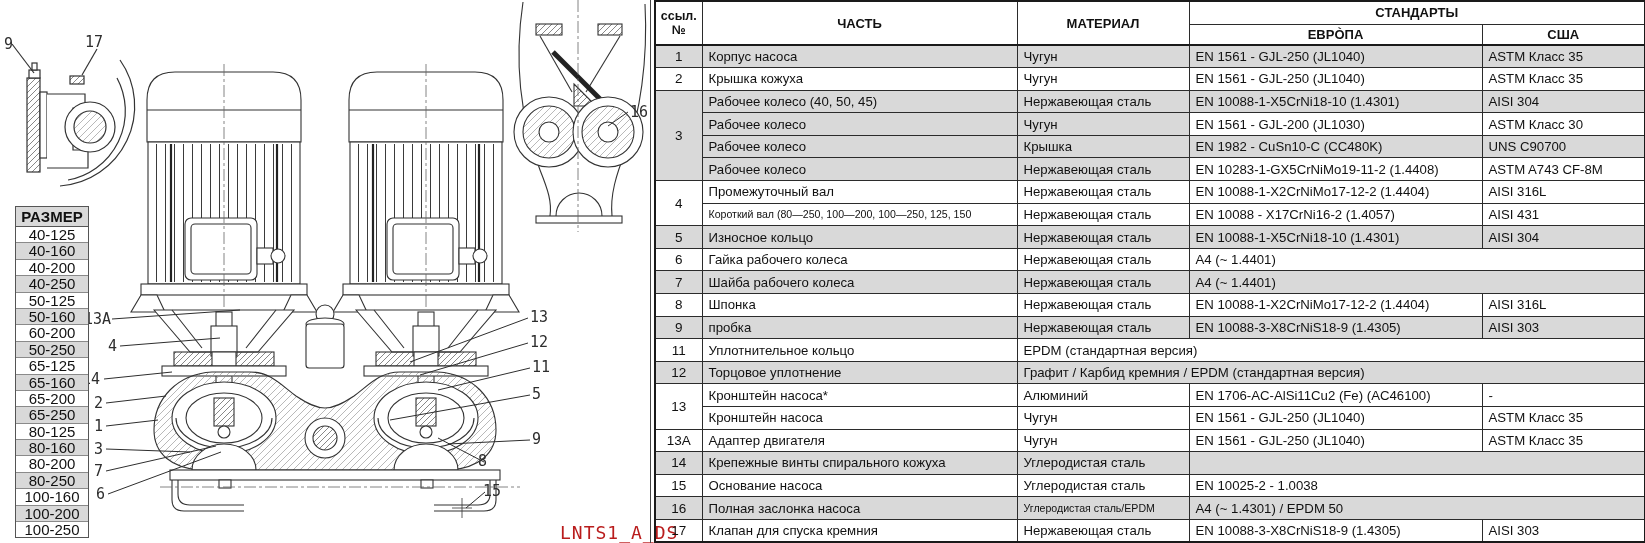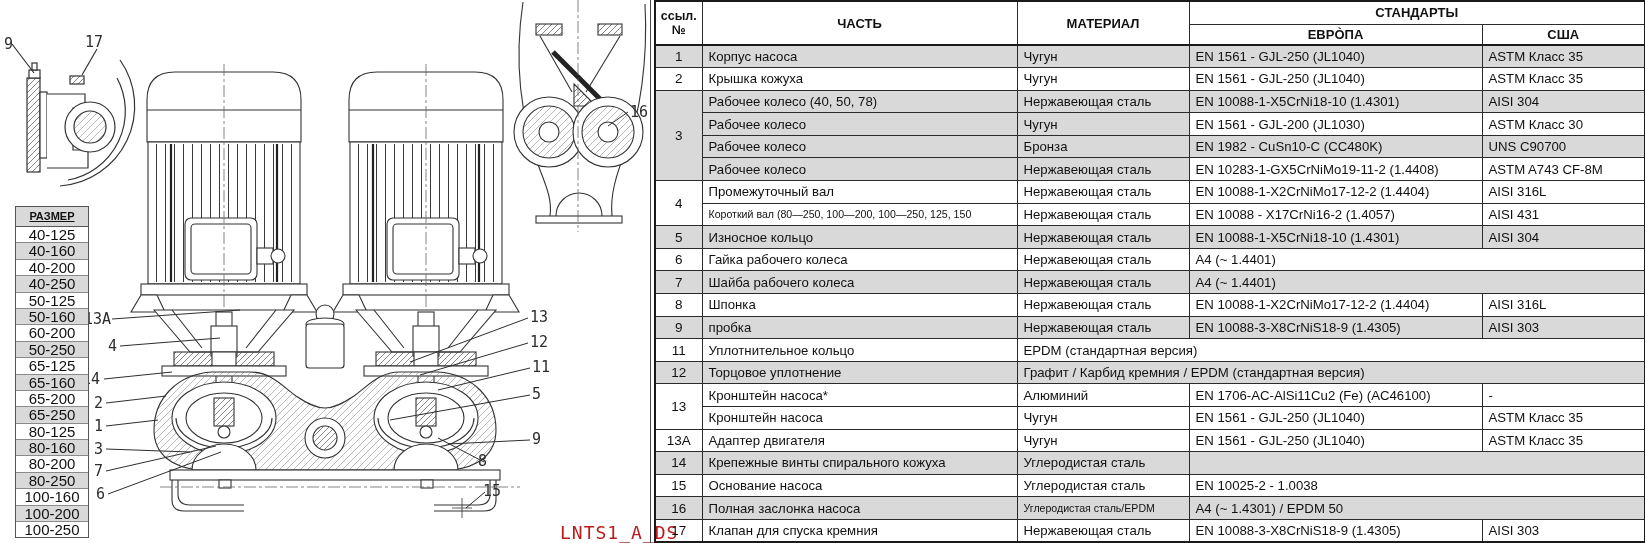--- a/index.html
+++ b/index.html
@@ -9,22 +9,22 @@
 
   
   #drawing-panel{position:absolute;left:0;top:0;width:650px;height:543px;}
   #drawing-code{position:absolute;left:560px;top:522px;font-family:"DejaVu Sans Mono",monospace;
                 font-size:18px;letter-spacing:1px;color:#b91c1c;}
   svg text.co{font-family:"DejaVu Sans Mono",monospace;font-size:15px;fill:#2e2e2e;stroke:none;}
 
   
   #size-table{position:absolute;left:15px;top:206px;width:74px;border:1.6px solid #555;
               box-sizing:border-box;background:#fff;}
-  #size-header{height:19px;line-height:19px;text-align:center;font-size:11px;font-weight:bold;
-               background:var(--shade);border-bottom:1.4px solid #555;text-decoration:underline;}
+  #size-header{height:19px;line-height:19px;text-align:center;font-size:15px;font-weight:bold;
+               background:var(--shade);border-bottom:1.4px solid #555;}
   .size-cell{height:15.4px;line-height:15.4px;text-align:center;font-size:15px;
              border-bottom:1px solid #8a8a8a;}
   .size-cell:last-child{border-bottom:none;}
   .size-cell.shade{background:var(--shade);}
 
   
   #table-panel{position:absolute;left:650px;top:0;width:995px;height:543px;
                border-left:1.5px solid #444;padding-left:3px;box-sizing:border-box;}
   #parts-table{border-collapse:collapse;table-layout:fixed;width:990px;border:2px solid #1a1a1a;}
   #parts-table th,#parts-table td{border:1px solid var(--line);overflow:hidden;white-space:nowrap;
@@ -265,34 +265,34 @@
           </tr>
           <tr>
             <td class="col-num">2</td>
             <td class="col-part">Крышка кожуха</td>
             <td class="col-mat">Чугун</td>
             <td class="col-eu">EN 1561 - GJL-250 (JL1040)</td>
             <td class="col-us">ASTM Класс 35</td>
           </tr>
           <tr>
             <td rowspan="4" class="col-num shade">3</td>
-            <td class="col-part shade">Рабочее колесо (40, 50, 78)</td>
+            <td class="col-part shade">Рабочее колесо (40, 50, 45)</td>
             <td class="col-mat shade">Нержавеющая сталь</td>
             <td class="col-eu shade">EN 10088-1-X5CrNi18-10 (1.4301)</td>
             <td class="col-us shade">AISI 304</td>
           </tr>
           <tr>
             <td class="col-part shade">Рабочее колесо</td>
             <td class="col-mat shade">Чугун</td>
             <td class="col-eu">EN 1561 - GJL-200 (JL1030)</td>
             <td class="col-us">ASTM Класс 30</td>
           </tr>
           <tr>
             <td class="col-part shade">Рабочее колесо</td>
-            <td class="col-mat shade">Бронза</td>
+            <td class="col-mat shade">Крышка</td>
             <td class="col-eu shade">EN 1982 - CuSn10-C (CC480K)</td>
             <td class="col-us shade">UNS C90700</td>
           </tr>
           <tr>
             <td class="col-part shade">Рабочее колесо</td>
             <td class="col-mat shade">Нержавеющая сталь</td>
             <td class="col-eu">EN 10283-1-GX5CrNiMo19-11-2 (1.4408)</td>
             <td class="col-us">ASTM A743 CF-8M</td>
           </tr>
           <tr>

